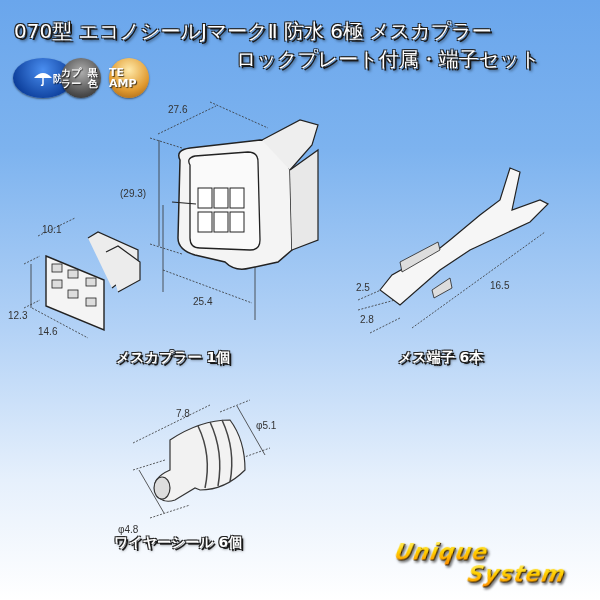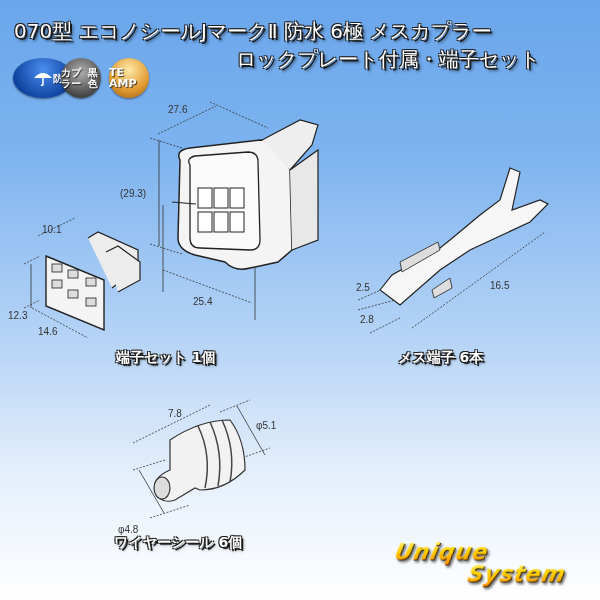--- a/index.html
+++ b/index.html
@@ -67,21 +67,21 @@
     <rect x="230" y="188" width="14" height="20"></rect>
     <rect x="198" y="212" width="14" height="20"></rect>
     <rect x="214" y="212" width="14" height="20"></rect>
     <rect x="230" y="212" width="14" height="20"></rect>
   </g>
   <line x1="172" y1="202" x2="196" y2="204" stroke="#222" stroke-width="1.2"></line>
 </svg>
 <div class="dim" style="left:168px; top:104px;">27.6</div>
 <div class="dim" style="left:120px; top:188px;">(29.3)</div>
 <div class="dim" style="left:193px; top:296px;">25.4</div>
-<div class="caption" style="left:116px; top:349px;">端子セット 1個</div>
+<div class="caption" style="left:116px; top:349px;">メスカプラー 1個</div>
 
 <svg width="600" height="600" style="left:0;top:0;">
   <g stroke="#333" stroke-width="0.8" fill="none" stroke-dasharray="2,1.5">
     <line x1="38" y1="236" x2="75" y2="218"></line>
     <line x1="24" y1="264" x2="40" y2="256"></line>
     <line x1="24" y1="308" x2="40" y2="300"></line>
     <line x1="32" y1="308" x2="88" y2="338"></line>
   </g>
   <line x1="31" y1="264" x2="31" y2="308" stroke="#333" stroke-width="0.8"></line>
   <path d="M88 238 L98 232 L138 250 L138 268 L112 288" fill="#ececec" stroke="#222" stroke-width="1.2"></path>
@@ -127,19 +127,19 @@
   <line x1="139" y1="470" x2="164" y2="513" stroke="#333" stroke-width="0.8"></line>
   <line x1="237" y1="406" x2="265" y2="455" stroke="#333" stroke-width="0.8"></line>
   <path d="M170 440 Q200 420 230 420 Q245 440 245 470 Q225 490 200 490 L195 488 L175 500 Q160 505 155 490 Q152 478 170 470 Z" fill="#f2f2f2" stroke="#333" stroke-width="1.2"></path>
   <g stroke="#444" stroke-width="1.5" fill="none">
     <path d="M198 426 Q212 455 205 488"></path>
     <path d="M210 422 Q224 452 218 486"></path>
     <path d="M222 420 Q236 450 230 482"></path>
   </g>
   <ellipse cx="162" cy="488" rx="8" ry="11" fill="#ddd" stroke="#333" stroke-width="1.2"></ellipse>
 </svg>
-<div class="dim" style="left:168px; top:408px;">7.8</div>
+<div class="dim" style="left:176px; top:408px;">7.8</div>
 <div class="dim" style="left:256px; top:420px;">φ5.1</div>
 <div class="dim" style="left:118px; top:492px;margin-top:32px;">φ4.8</div>
 <div class="caption" style="left:114px; top:534px;">ワイヤーシール 6個</div>
 
 <div class="logo" style="left:395px; top:540px;">Unique</div>
 <div class="logo" style="left:468px; top:562px;">System</div>
 
 </body></html>

